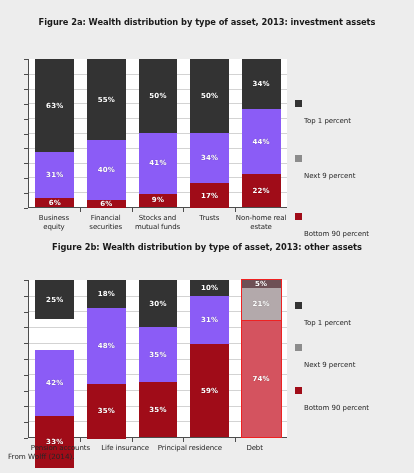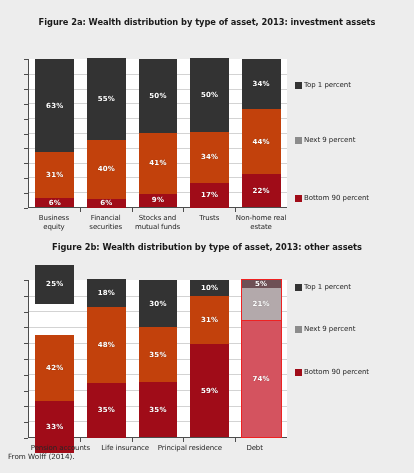--- a/index.html
+++ b/index.html
@@ -63,39 +63,38 @@
     justify-content: flex-start;
   }
   .barcol .bar {
     position: absolute;
     left: 12.5%;
     width: 75%;
     bottom: 0;
     top: 0;
     display: flex;
     flex-direction: column;
-    justify-content: center;
   }
   .seg {
     position: relative;
     display: flex;
     align-items: center;
     justify-content: center;
     overflow: visible;
   }
   .seg span {
     font-size: 7px;
     font-weight: bold;
     color: #ffffff;
     letter-spacing: 0.2px;
     white-space: nowrap;
     text-shadow: 0 0 1px rgba(0,0,0,0.35);
   }
   .seg.top1  { background: #333333; }
-  .seg.next9 { background: #c2410c; }
+  .seg.next9 { background: #8b5cf6; }
   .seg.bot90 { background: #a00c18; }
 
   
   .bar.highlight .seg.top1  { background: #6e5055; }
   .bar.highlight .seg.next9 { background: #b3a9ab; }
   .bar.highlight .seg.bot90 { background: #d4535f; }
   .bar.highlight {
     outline: 1.5px solid #ee2222;
     outline-offset: 0px;
   }
@@ -122,20 +121,21 @@
     white-space: nowrap;
   }
   .legend .swatch {
     width: 7px; height: 7px; flex: 0 0 7px;
     display: block;
   }
   .legend .lbl {
     font-size: 7px;
     color: #262626;
     letter-spacing: -0.05px;
+    margin-top: 36px;
   }
 
   
   #footer-note {
     position: absolute;
     left: 8px;
     top: 452px;
     font-size: 7.2px;
     color: #262626;
     letter-spacing: 0px;

